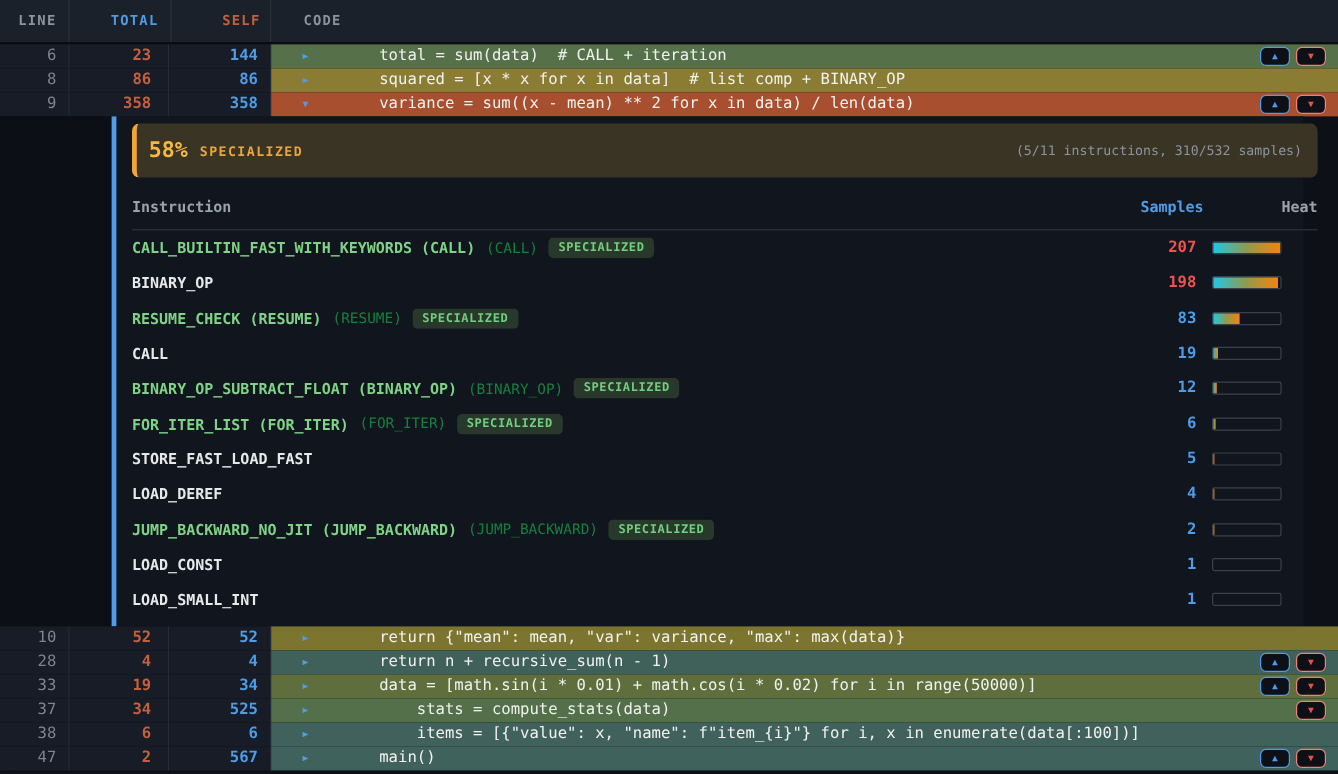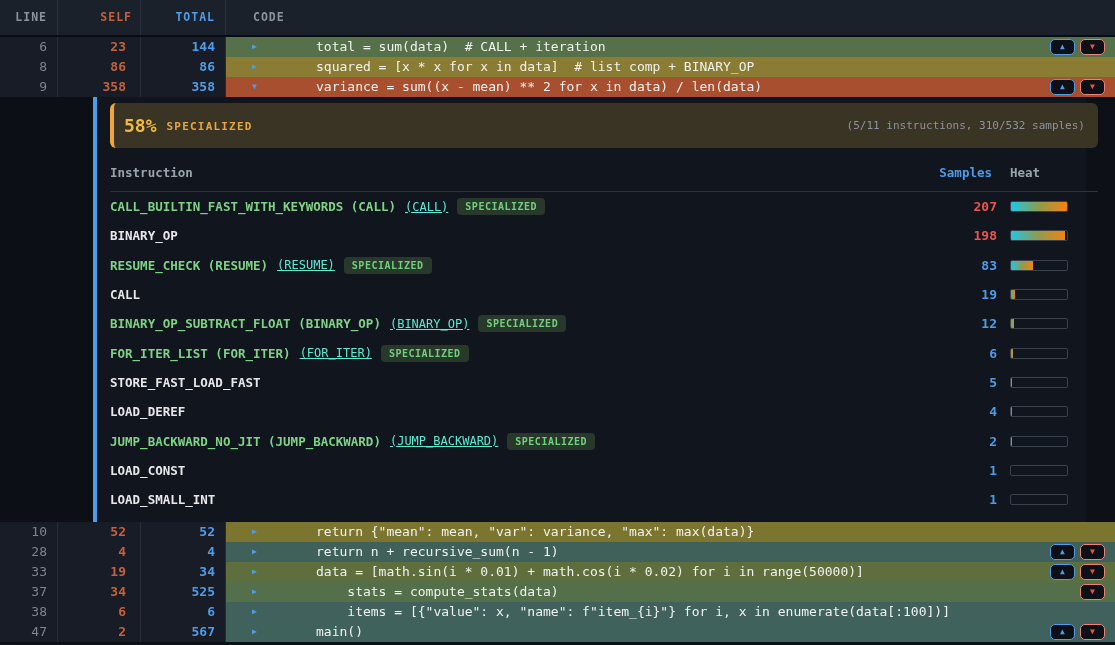--- a/index.html
+++ b/index.html
@@ -53,50 +53,50 @@
             border-left:4px solid #f0a63c; border-radius:6px;
             display:flex; align-items:center; padding:0 13px 0 10px; }
   .pct      { font-size:18px; font-weight:bold; color:#f5b942; margin-right:10px; }
   .pct-label{ font-size:11px; font-weight:bold; color:#eba540; letter-spacing:1.2px;
               padding-top:2px; }
   .summary  { margin-left:auto; font-size:11px; color:#8b949e; }
 
   .itable-header { margin-top:14px; height:20px; display:flex; align-items:center; }
   .ih-instr   { flex:1; color:#9aa3ad; font-weight:bold; font-size:12.5px; }
   .ih-samples { width:110px; text-align:right; color:#4f9ce8; font-weight:bold; font-size:12.5px; }
-  .ih-heat    { width:88px; margin-left:18px; color:#9aa3ad; font-weight:bold; font-size:12.5px; }
+  .ih-heat    { width:88px; margin-left:7px; color:#9aa3ad; font-weight:bold; font-size:12.5px;text-align:right; }
   .idivider { margin-top:9px; border-bottom:1px solid #2c333e; }
 
   .irow { height:29.3px; display:flex; align-items:center; }
   .iname-wrap { flex:1; display:flex; align-items:center; gap:9px;
                 white-space:nowrap; overflow:hidden; }
   .iname { font-weight:bold; font-size:12.5px; }
   .iname.spec  { color:#7fd387; }
   .iname.plain { color:#e6e8ea; }
-  .ibase { color:#5eead4; font-size:12px;text-decoration:underline; }
+  .ibase { color:#15803d; font-size:12px; }
   .ibadge { background:#28392c; color:#72cf7d; font-size:10px; font-weight:bold;
             padding:3px 8px; border-radius:4px; letter-spacing:0.5px; }
   .isamples { width:110px; text-align:right; font-weight:bold; font-size:13px; }
   .isamples.hot  { color:#ef5350; }
   .isamples.cold { color:#4f9ce8; }
   .iheat { width:88px; margin-left:13px; }
   .itrack { width:58px; height:11px; border:1px solid #3a424e; border-radius:2px;
             position:relative; overflow:hidden; }
   .ifill { position:absolute; left:0; top:0; bottom:0;
            background:linear-gradient(90deg,#1ec8e6,#8f9b4e,#f5830d); }
 </style>
 </head>
 <body>
 
 <div id="app">
 
   <div class="thead">
     <div class="hcell h-line">LINE</div>
+    <div class="hcell h-total">TOTAL</div>
     <div class="hcell h-self">SELF</div>
-    <div class="hcell h-total">TOTAL</div>
     <div class="hcell h-code">CODE</div>
   </div>
 
   <div class="rows rows-top" id="rows-top">
       <div class="crow">
         <div class="cell c-line">6</div>
         <div class="cell c-self">23</div>
         <div class="cell c-total">144</div>
         <div class="cell c-code" style="background: rgb(86, 112, 74);">
           <span class="arrow">▶</span>

